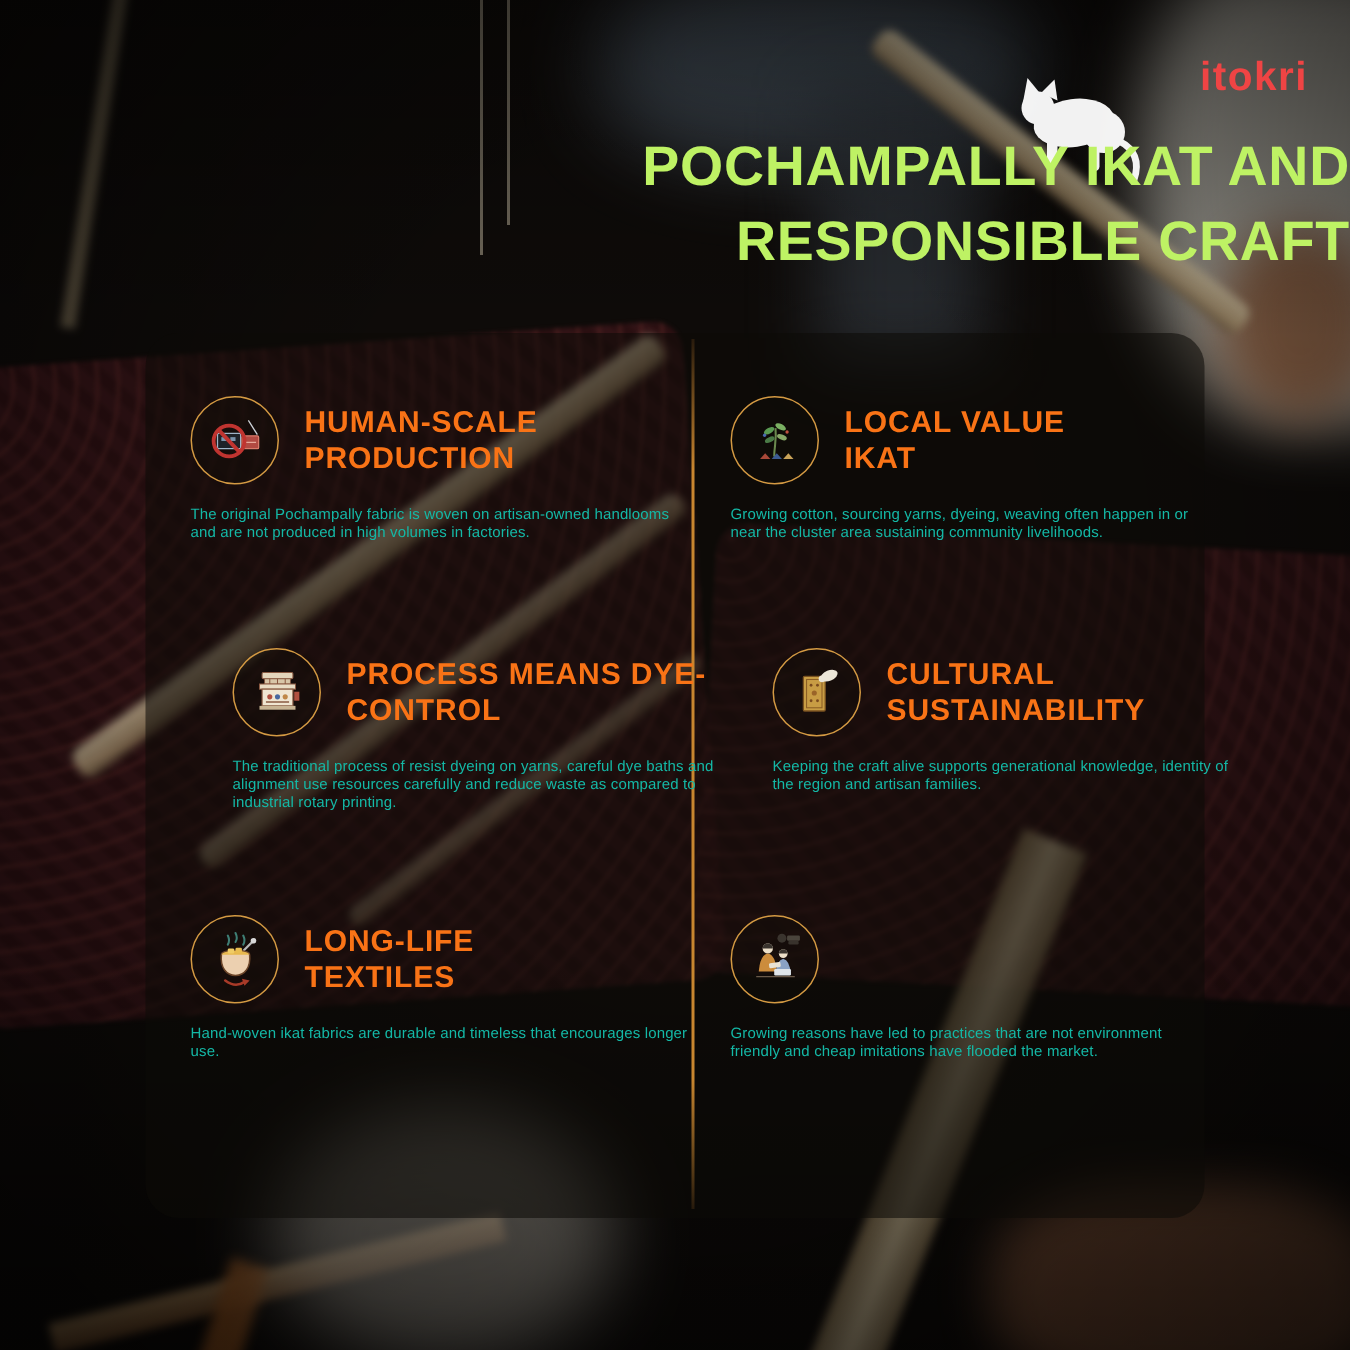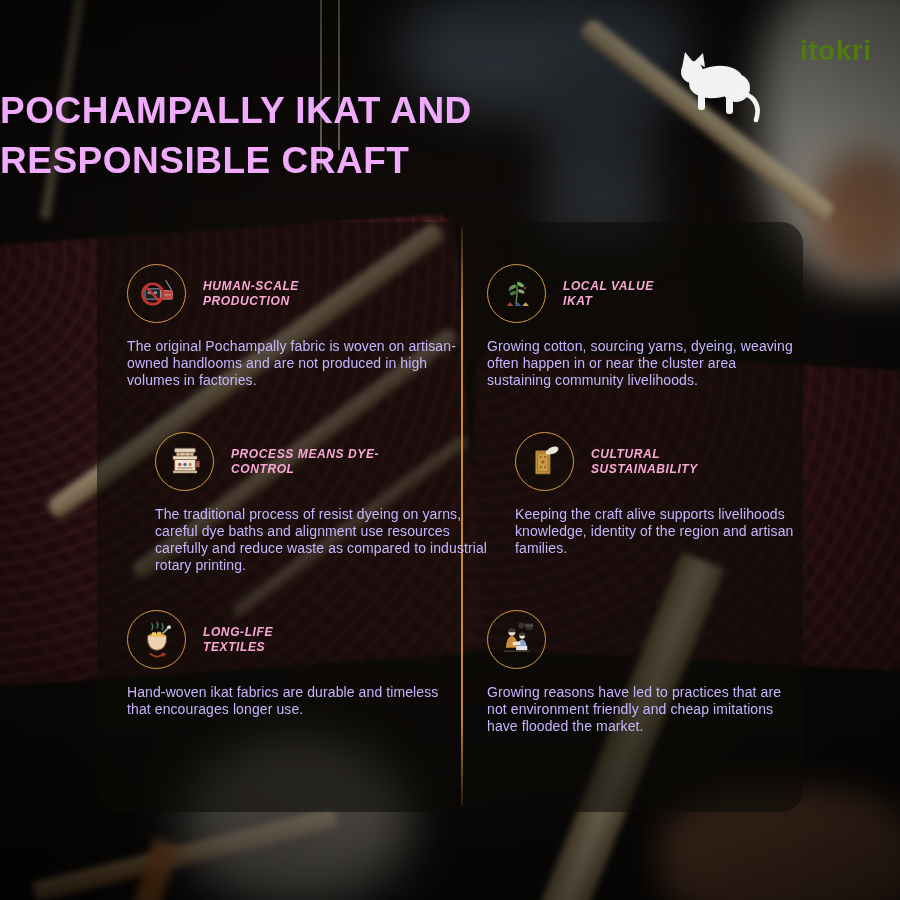--- a/index.html
+++ b/index.html
@@ -32,39 +32,39 @@
   .carpet-left{left:-30px;top:230px;width:500px;height:440px;opacity:.8;border-radius:20px;transform:rotate(-4deg);}
   .carpet-right{left:470px;top:360px;width:460px;height:300px;opacity:.7;border-radius:20px;transform:rotate(3deg);}
   .string{background:#cfc4aa;width:2px;filter:blur(.5px);opacity:.5;}
   .string-1{left:320px;top:0;height:170px;}
   .string-2{left:338px;top:0;height:150px;}
   .rope-tl{left:58px;top:-10px;width:10px;height:230px;transform:rotate(9deg);background:#9a8a6a;filter:blur(3px);opacity:.55;}
   .vignette{position:absolute;inset:0;background:
       radial-gradient(ellipse at 50% 42%, rgba(0,0,0,0) 35%, rgba(0,0,0,.55) 95%),
       linear-gradient(rgba(0,0,0,.35), rgba(0,0,0,0) 25%, rgba(0,0,0,0) 70%, rgba(0,0,0,.4));}
   
-  .brand{position:absolute;top:36px;right:28px;color:#4d7c0f;font-size:27px;font-weight:800;letter-spacing:1px;margin-left:40px;}
+  .brand{position:absolute;top:36px;right:28px;color:#ef4444;font-size:27px;font-weight:800;letter-spacing:1px;margin-left:40px;}
   .cat{position:absolute;left:666px;top:46px;width:104px;height:78px;}
-  .title{position:absolute;top:86px;left:0;width:100%;text-align:left;color:#f0abfc;
+  .title{position:absolute;top:86px;left:0;width:100%;text-align:right;color:#bef264;
     font-size:37px;font-weight:800;line-height:1.35;letter-spacing:.5px;}
   
   .panel{position:absolute;left:97px;top:222px;width:706px;height:590px;border-radius:22px;
     background:rgba(13,10,8,.56);}
   .divider{position:absolute;left:364px;top:4px;width:1.5px;height:580px;
     background:linear-gradient(rgba(150,95,35,.2),#c8862f 15%,#c8862f 85%,rgba(150,95,35,.2));}
   .col{position:absolute;top:0;}
   .col-left{left:30px;width:334px;}
   .col-right{left:390px;width:314px;}
   .card{position:absolute;width:100%;}
   .card-r1{top:42px;} .card-r2{top:210px;margin-left:28px;} .card-r3{top:388px;}
   .card-head{display:flex;align-items:center;gap:17px;min-height:57px;}
   .icon-circle{width:57px;height:57px;border:1.5px solid #d49a43;border-radius:50%;
     display:flex;align-items:center;justify-content:center;flex:0 0 auto;background:rgba(18,13,9,.35);}
-  .card-title{color:#f9a8d4;font-size:12px;font-weight:800;letter-spacing:.6px;line-height:1.2;font-style:italic;}
-  .card-body{margin-top:15px;color:#c4b5fd;font-size:14px;line-height:1.22;letter-spacing:.1px;}
+  .card-title{color:#f97316;font-size:20px;font-weight:800;letter-spacing:.6px;line-height:1.2;}
+  .card-body{margin-top:15px;color:#14b8a6;font-size:10px;line-height:1.22;letter-spacing:.1px;}
 </style>
 </head>
 <body>
 
 <div class="bg">
   <div class="shape blue-wall"></div>
   <div class="shape gray-col"></div>
   <div class="shape carpet carpet-left"></div>
   <div class="shape carpet carpet-right"></div>
   <div class="shape white-person"></div>
@@ -222,21 +222,21 @@
               <circle cx="28" cy="34" r="1.1" fill="#7a4a1e"></circle>
             <ellipse cx="37" cy="14.5" rx="7" ry="4" transform="rotate(-22 37 14.5)" fill="#ece6d8"></ellipse>
             <circle cx="31.5" cy="17" r="2.6" fill="#ece6d8"></circle>
           </svg>
         </div>
         <div class="card-title">
           <div>CULTURAL</div>
           <div>SUSTAINABILITY</div>
         </div>
       </div>
-      <div class="card-body">Keeping the craft alive supports livelihoods knowledge, identity of the region and artisan families.</div>
+      <div class="card-body">Keeping the craft alive supports generational knowledge, identity of the region and artisan families.</div>
     </div>
 
     <div class="card card-r3">
       <div class="card-head">
         <div class="icon-circle">
           <svg width="48" height="48" viewBox="0 0 56 56">
             <circle cx="33" cy="11" r="3.5" fill="#3a342e"></circle>
             <rect x="37" y="9" width="10" height="4" rx="1" fill="#4a443c"></rect>
             <rect x="38" y="13" width="8" height="3" rx="1" fill="#38322c"></rect>
             <circle cx="22" cy="19" r="4" fill="#ecdfc8"></circle>

